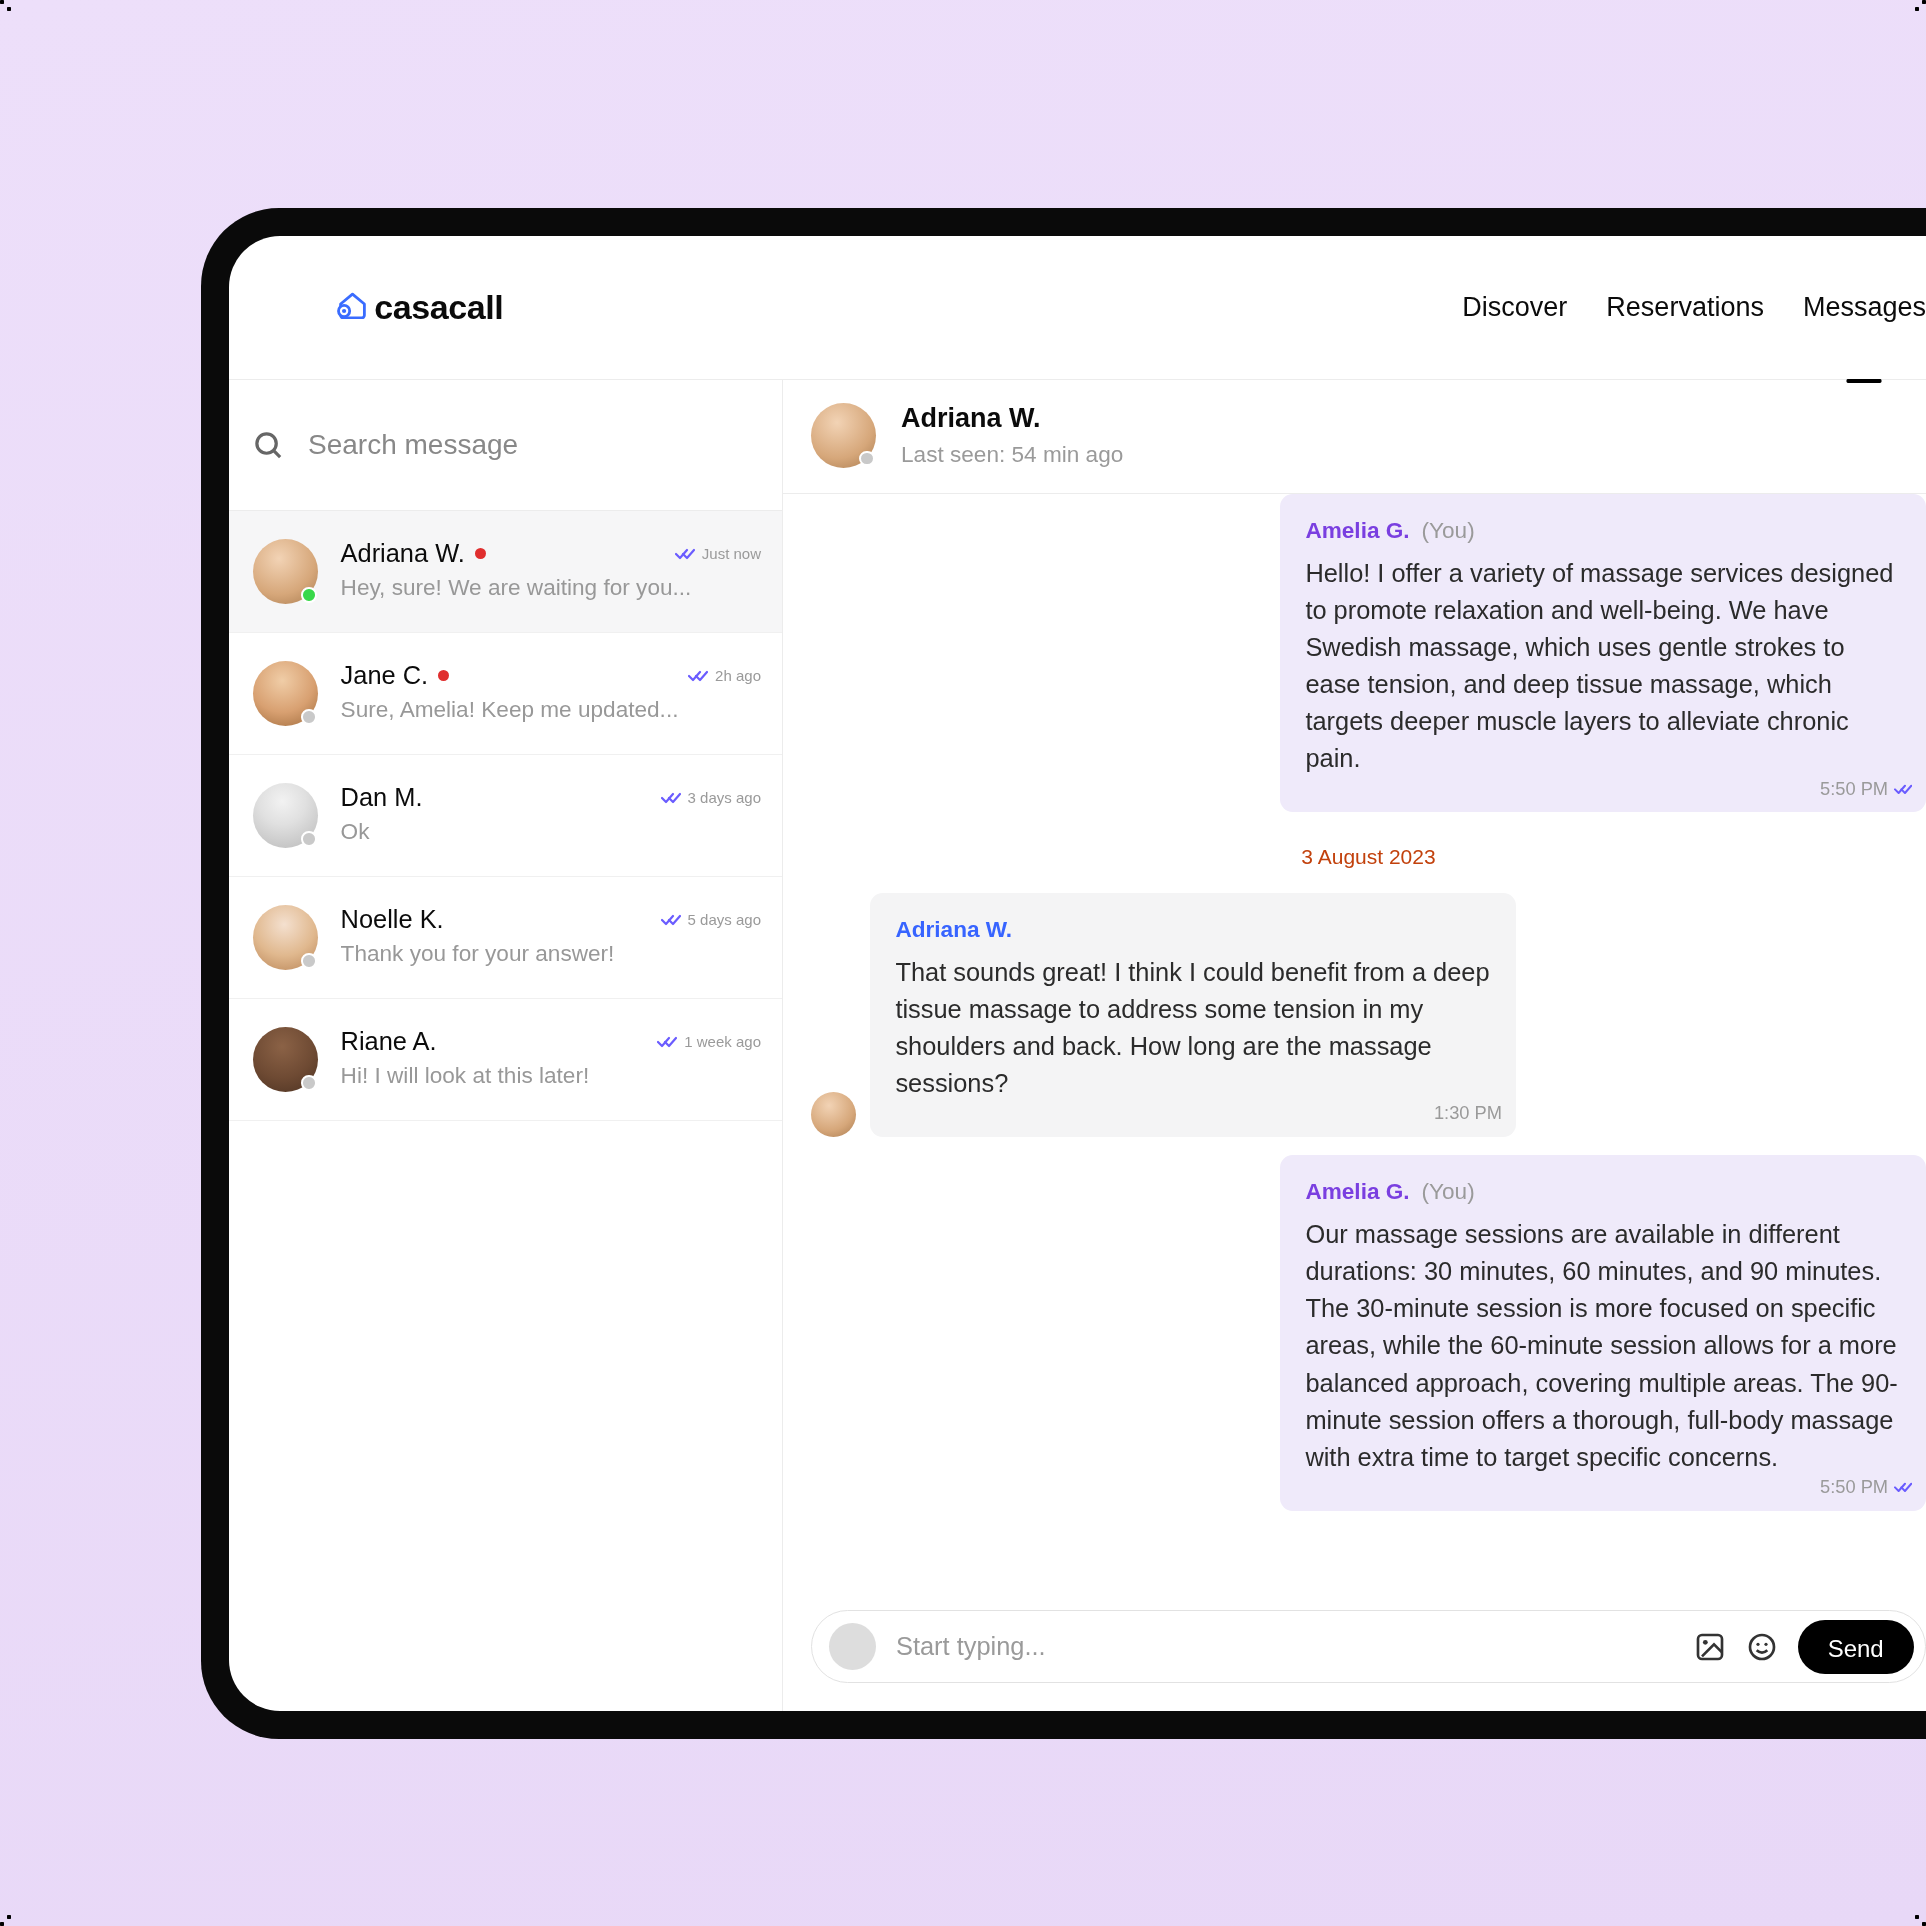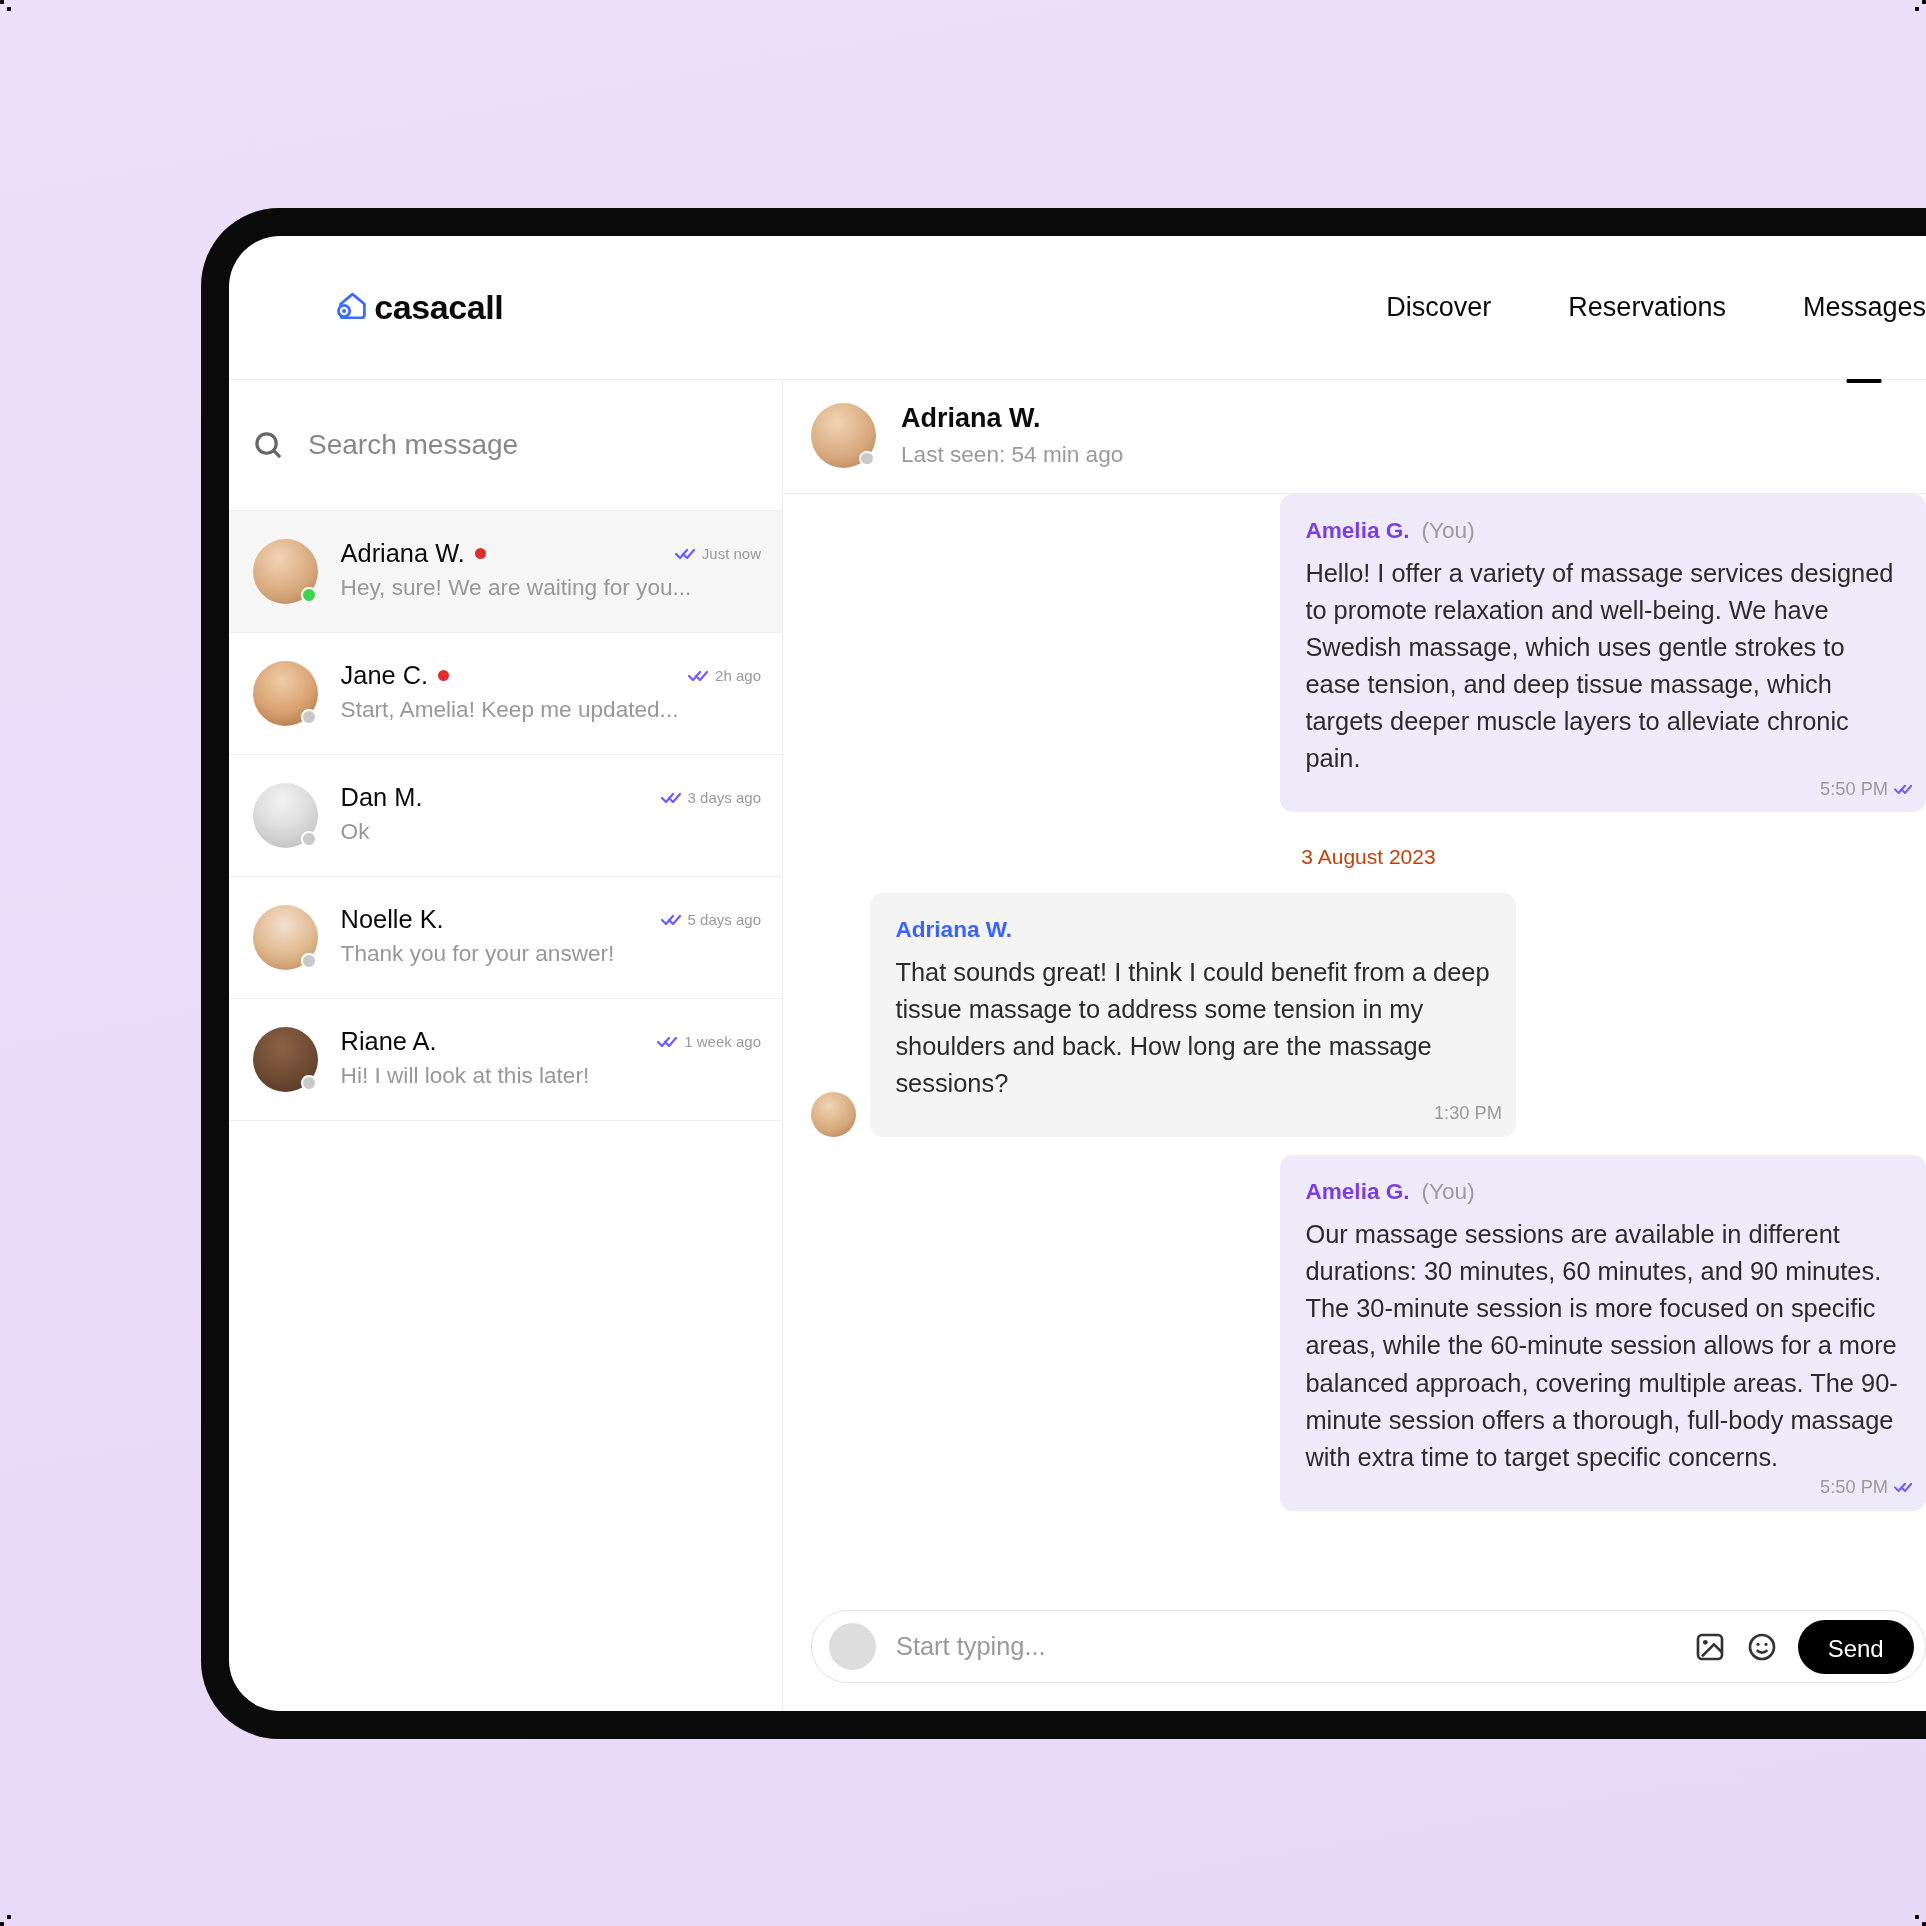--- a/index.html
+++ b/index.html
@@ -57,21 +57,21 @@
   font-weight: 600;
   color: #0b0b0b;
   letter-spacing: -0.4px;
 }
 .logo-mark {
   width: 35px; height: 30px; position:relative;
 }
 .nav {
   margin-left: auto;
   display: flex;
-  gap: 77px;
+  gap: 39px;
   font-size: 27px;
   color:#0b0b0b;
 }
 .nav-item { position: relative; cursor:pointer; }
 .nav-item.active::after {
   content:"";
   position:absolute;
   bottom:-60px;
   left:50%;
   transform:translateX(-50%);
@@ -336,21 +336,21 @@
         <span class="conv-meta">
           <span class="checks">
                         <svg viewBox="0 0 20 14">
                           <path d="M1 7 L5 11 L12 3" fill="none" stroke="currentColor" stroke-width="2.2" stroke-linecap="round" stroke-linejoin="round"></path>
                           <path d="M8 7 L12 11 L19 3" fill="none" stroke="currentColor" stroke-width="2.2" stroke-linecap="round" stroke-linejoin="round"></path>
                         </svg>
                       </span>
           <span>2h ago</span>
         </span>
       </div>
-      <div class="conv-preview">Start, Amelia! Keep me updated...</div>
+      <div class="conv-preview">Sure, Amelia! Keep me updated...</div>
     </div>
               </div>
               <div class="conv">
     <div class="avatar av-d">
       <span class="presence offline"></span>
     </div>
     <div class="conv-main">
       <div class="conv-top">
         <span class="conv-name">Dan M.</span>
 

